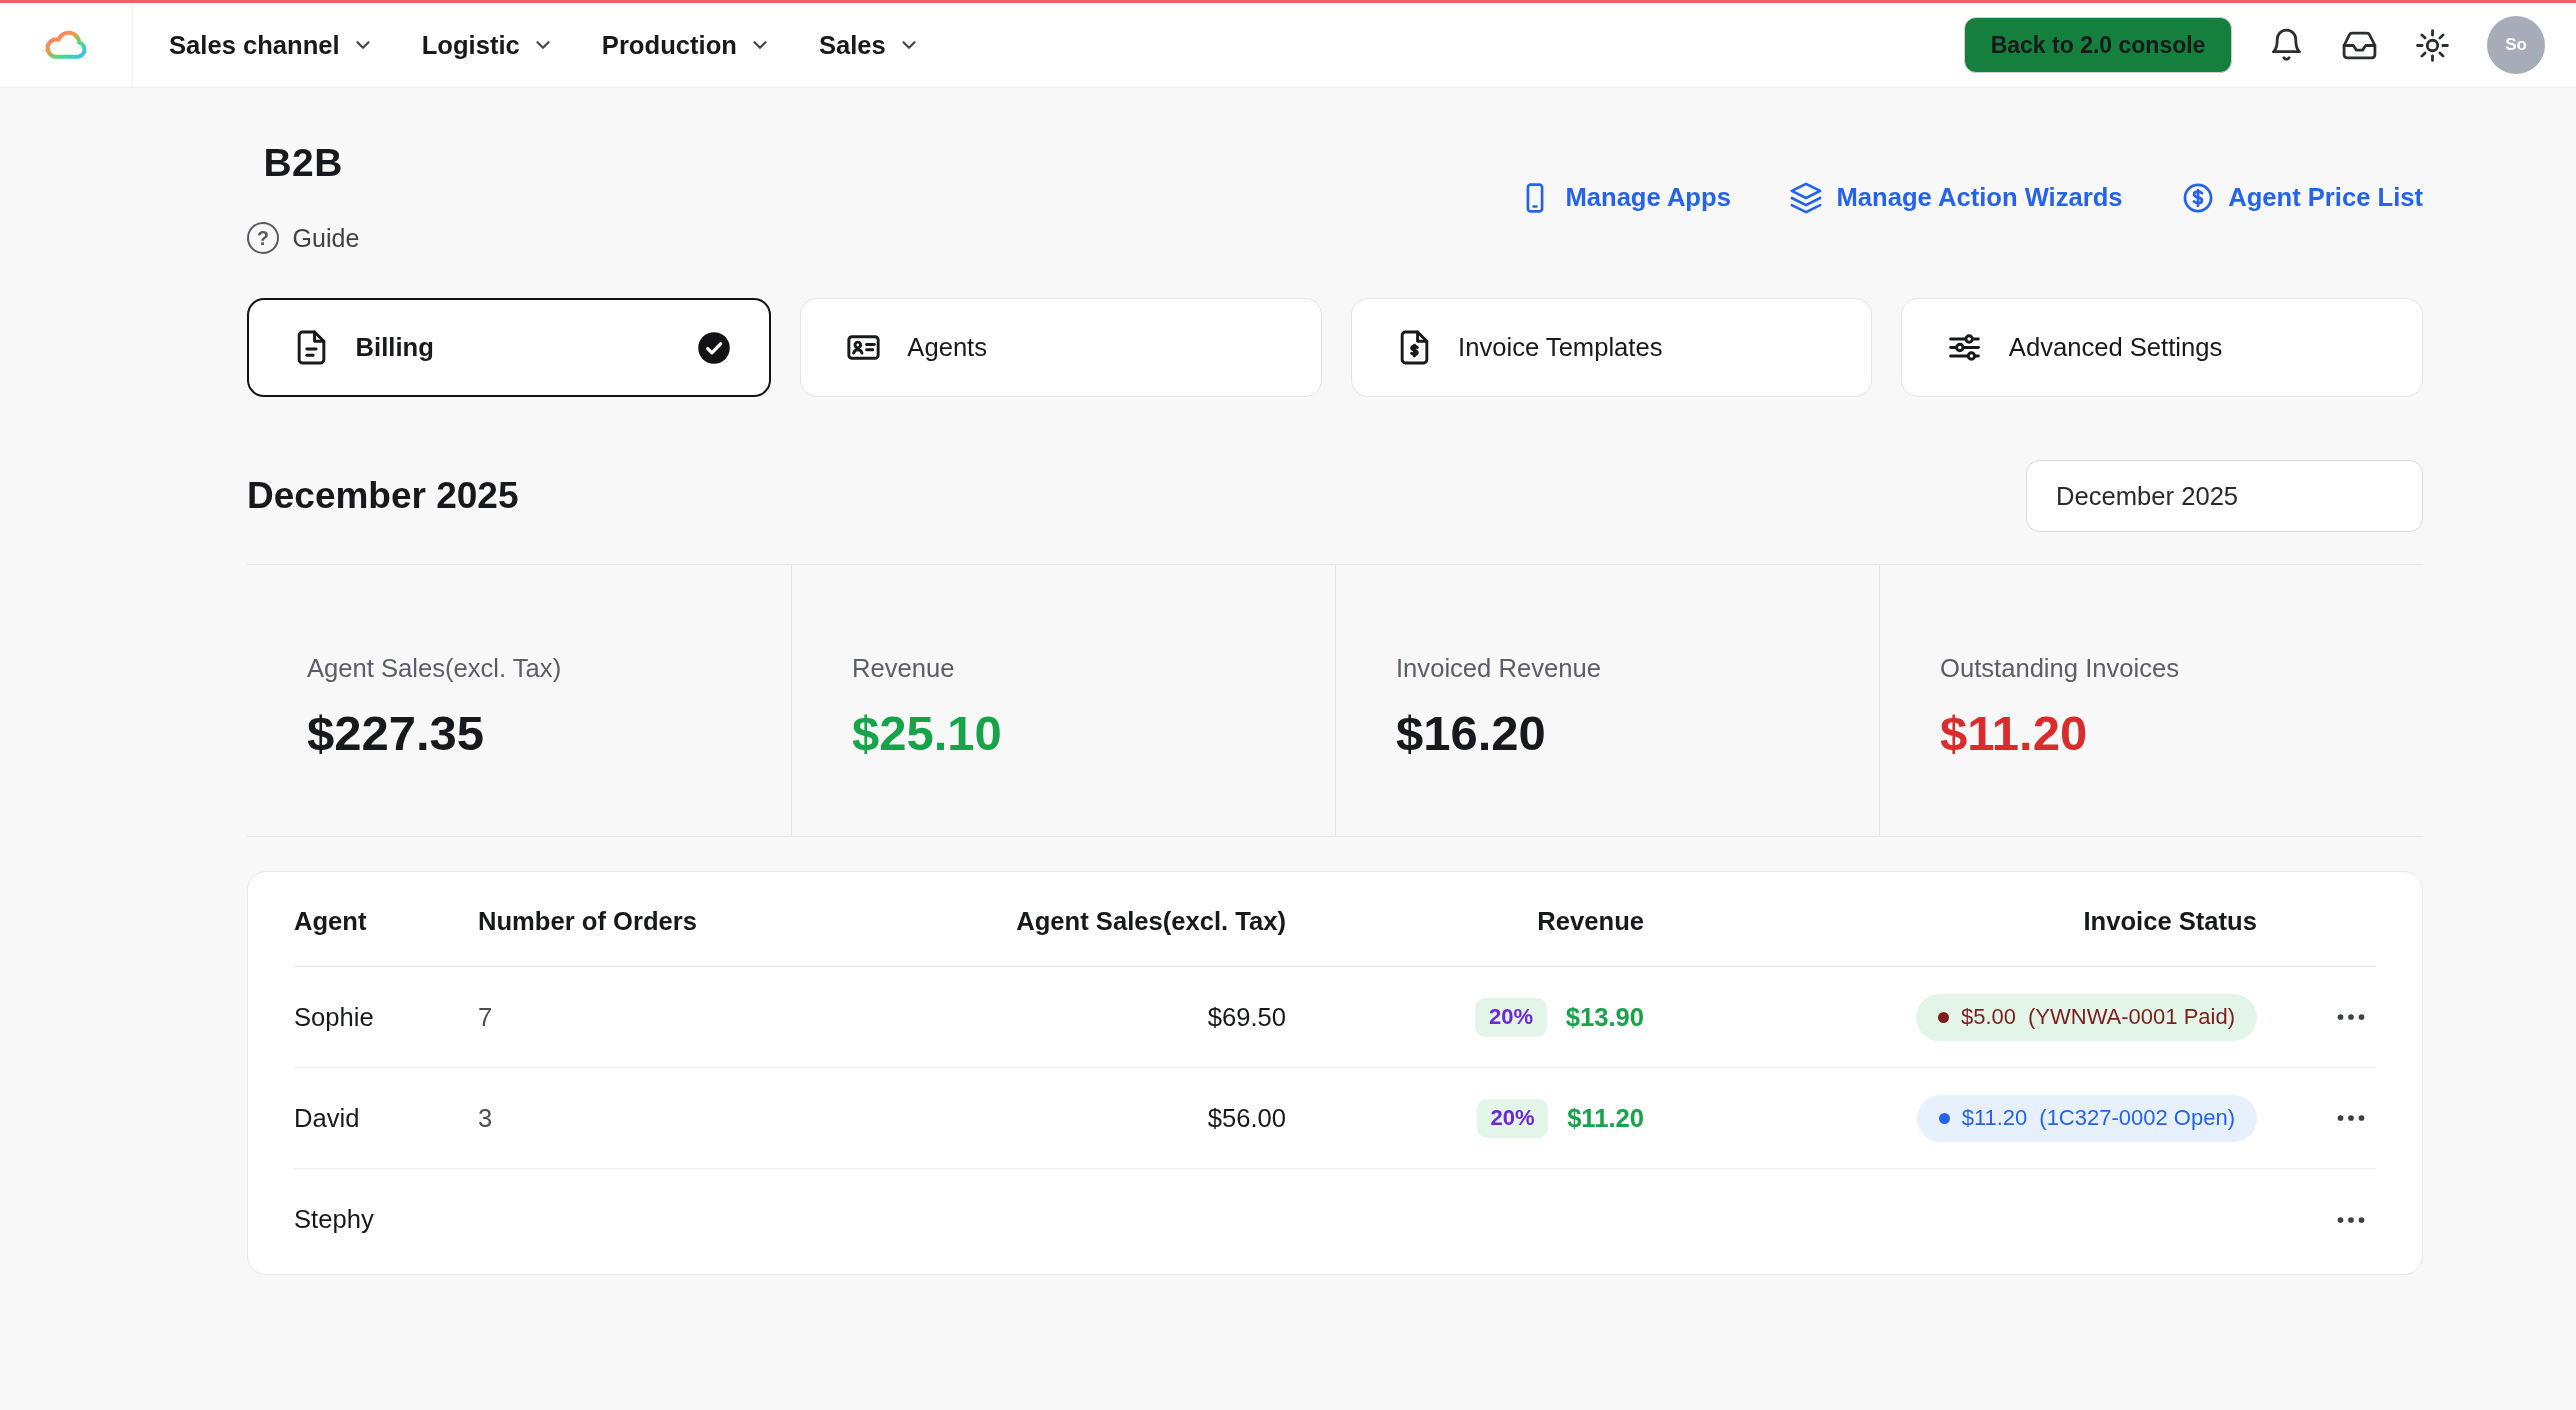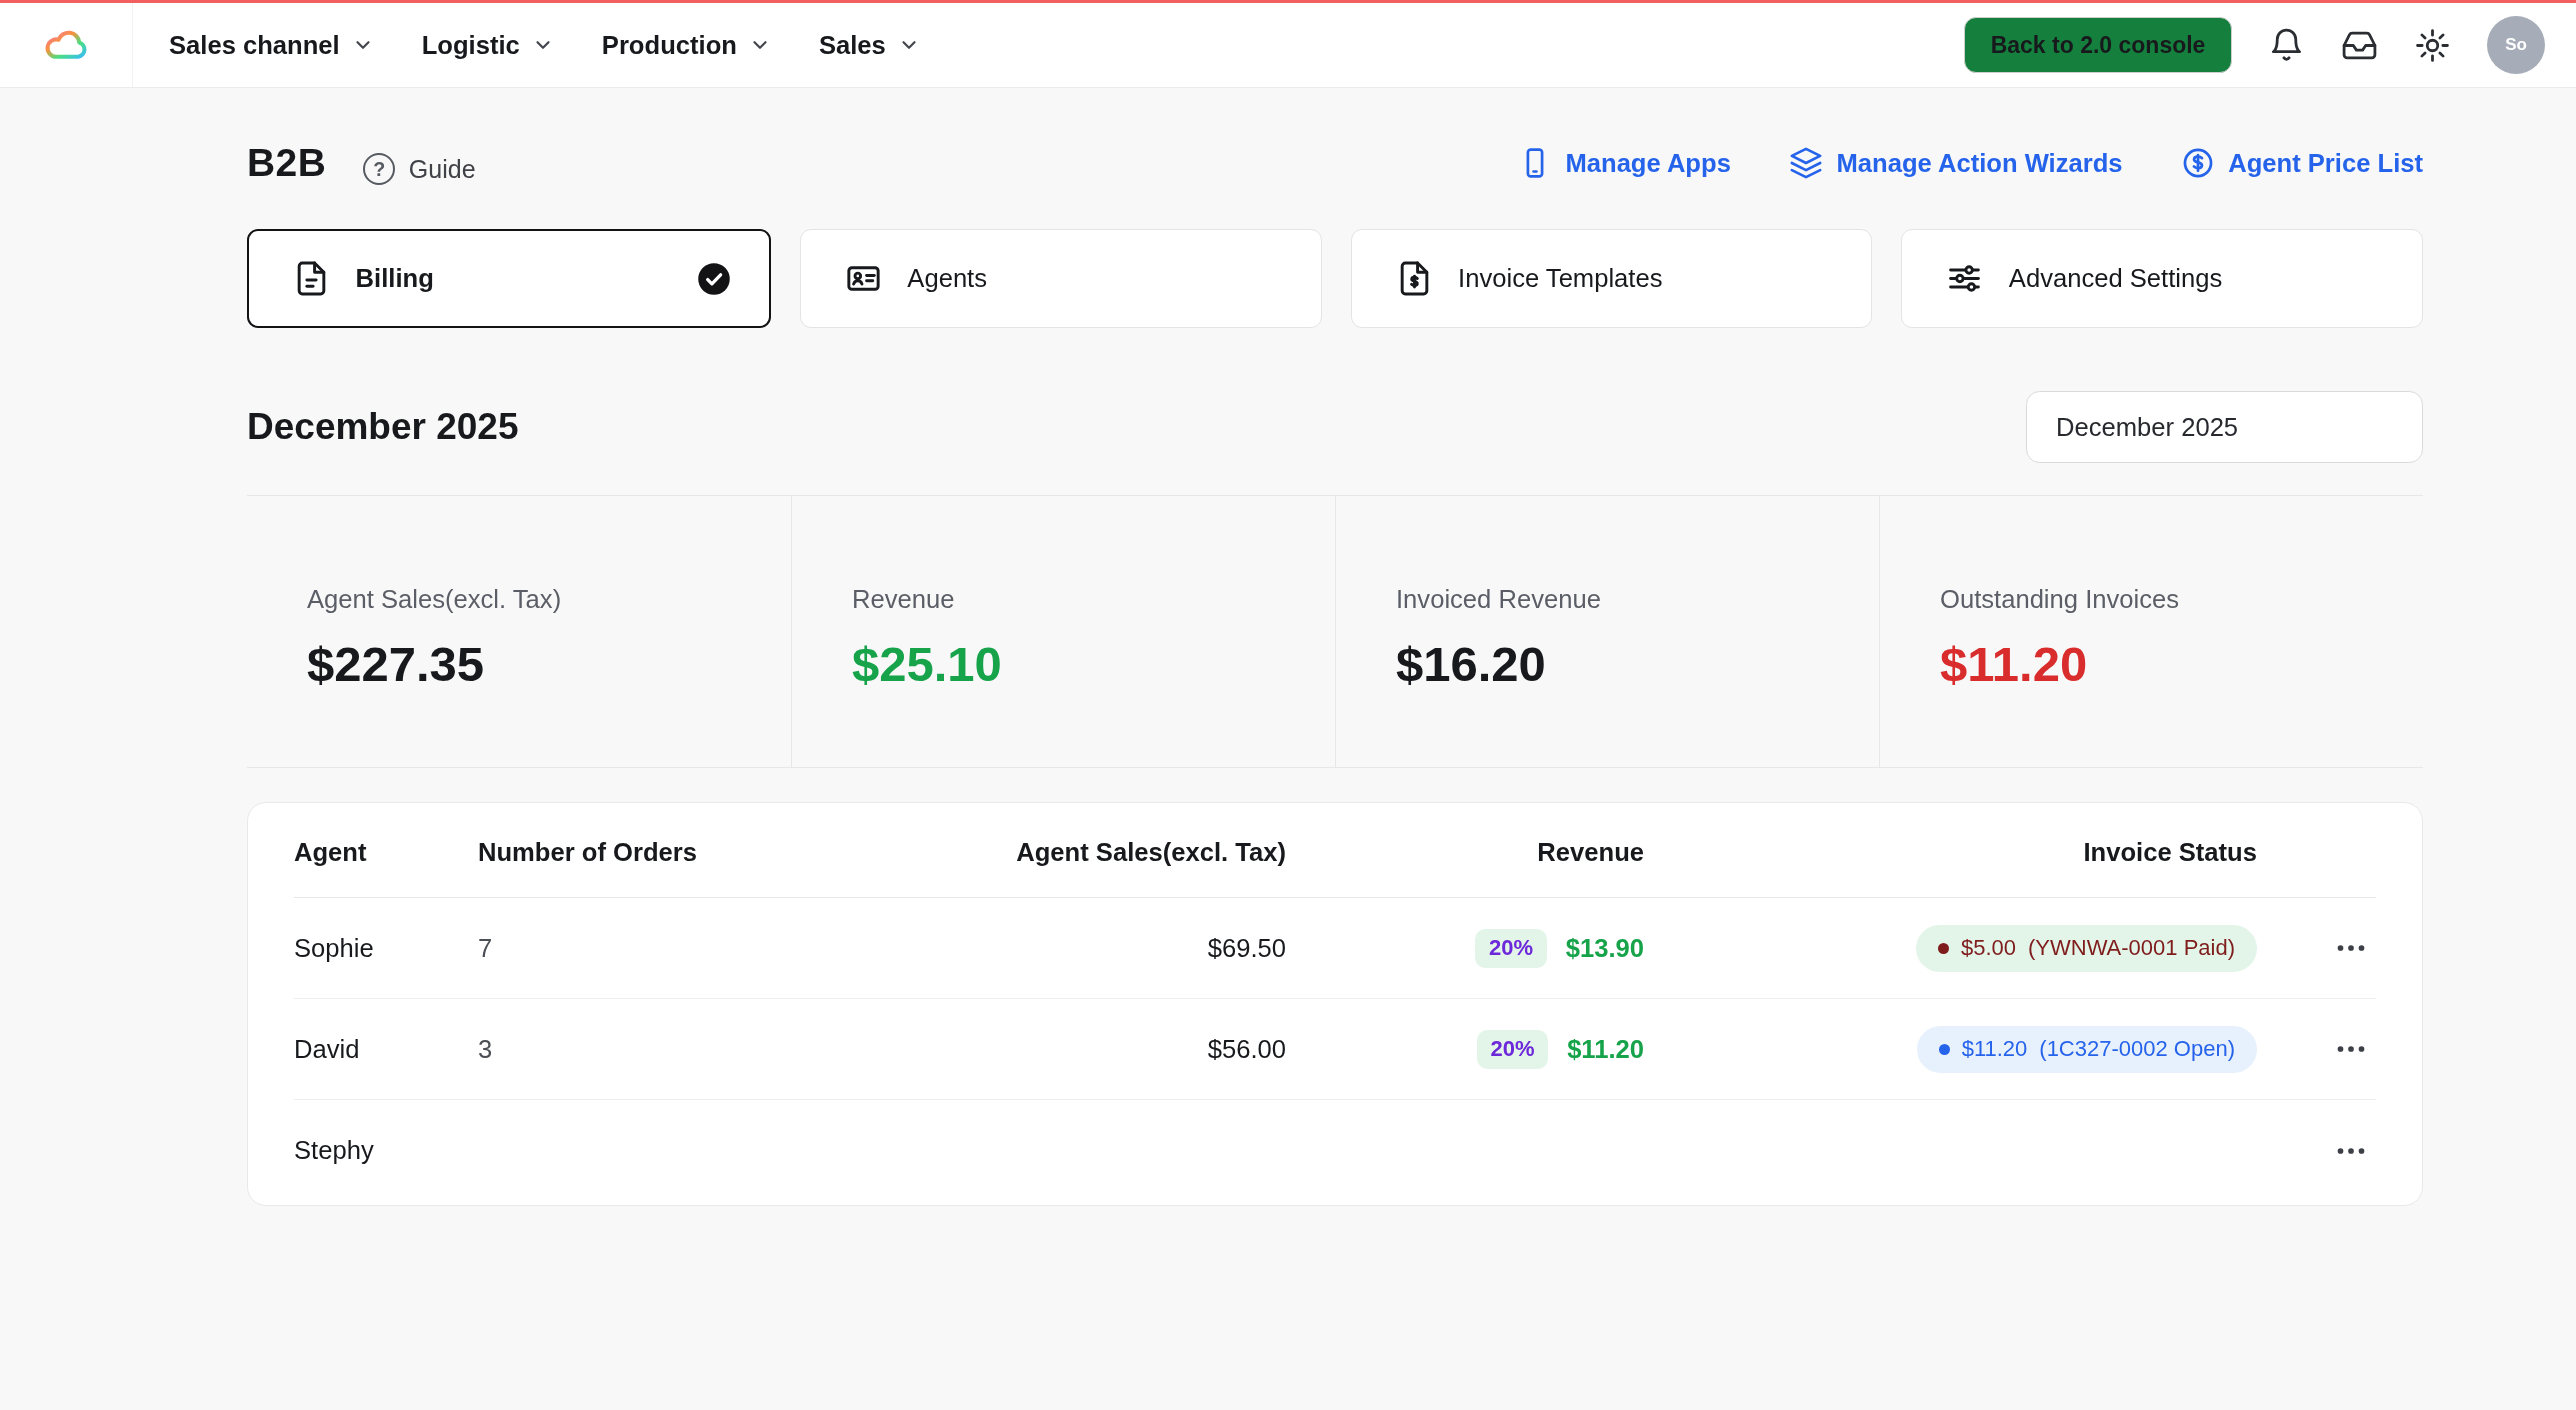--- a/index.html
+++ b/index.html
@@ -34,36 +34,36 @@
   .tb-icon svg { width:37px; height:37px; }
   .avatar {
     width:58px; height:58px; border-radius:50%; background:#a6adb8; color:#fff;
     font-size:17px; font-weight:700; display:flex; align-items:center; justify-content:center; cursor:pointer;
   }
 
   
   .content { padding:53px 153px 0 247px; }
 
   .page-head { display:flex; justify-content:space-between; align-items:center; }
-  .ph-left { display:flex; align-items:flex-end; gap:37px; }
+  .ph-left { display:flex; align-items:center; gap:37px;flex-direction:column; }
   .page-title { font-size:39px; font-weight:700; letter-spacing:0.4px; }
   .guide { display:flex; align-items:center; gap:13.6px; font-size:25px; color:#3f4147; cursor:pointer; }
   .guide-q {
     width:32px; height:32px; border:2.6px solid #565a61; border-radius:50%;
     display:flex; align-items:center; justify-content:center;
     font-size:19.6px; font-weight:700; color:#565a61;
   }
   .head-links { display:flex; align-items:center; gap:58px; }
   .head-link { display:flex; align-items:center; gap:13.6px; color:#2563eb; font-size:25.6px; font-weight:700; text-decoration:none; cursor:pointer; }
   .head-link svg { width:34px; height:34px; }
 
   
   .tab-cards { display:flex; gap:29px; margin-top:44px; }
   .tab-card {
-    flex:1; height:99px; background:#fff; border:1.7px solid #e4e4e7; border-radius:11px;
+    flex:1; height:99px; background:#fff; border:1.7px solid #e4e4e7; border-radius:17px;
     display:flex; align-items:center; gap:25.6px; padding:0 37px 0 44px;
     font-size:25.6px; color:#17191c; cursor:pointer;
   }
   .tab-card svg.tab-icon { width:37px; height:37px; color:#17191c; flex:none; }
   .tab-card.active { border:2.6px solid #131316; font-weight:700; }
   .tab-card .check { margin-left:auto; width:36px; height:36px; flex:none; }
 
   
   .period-row { margin-top:63px; display:flex; justify-content:space-between; align-items:center; }
   .period-heading { font-size:37px; font-weight:700; }

